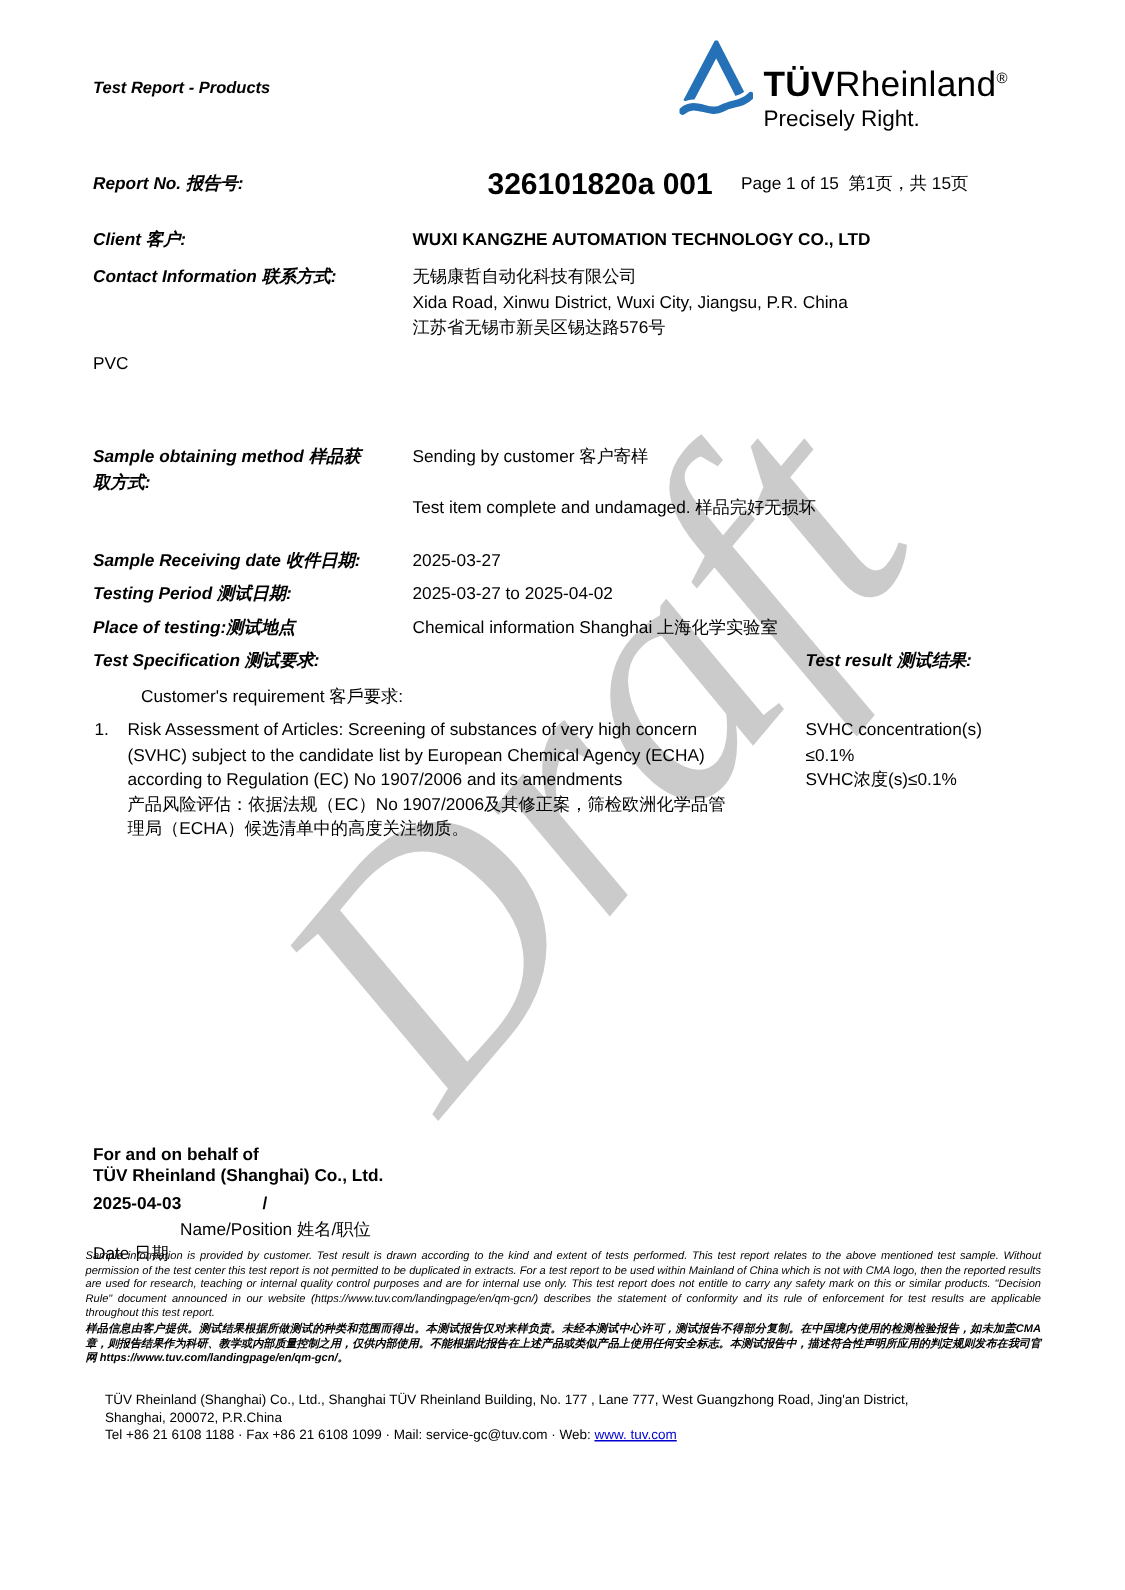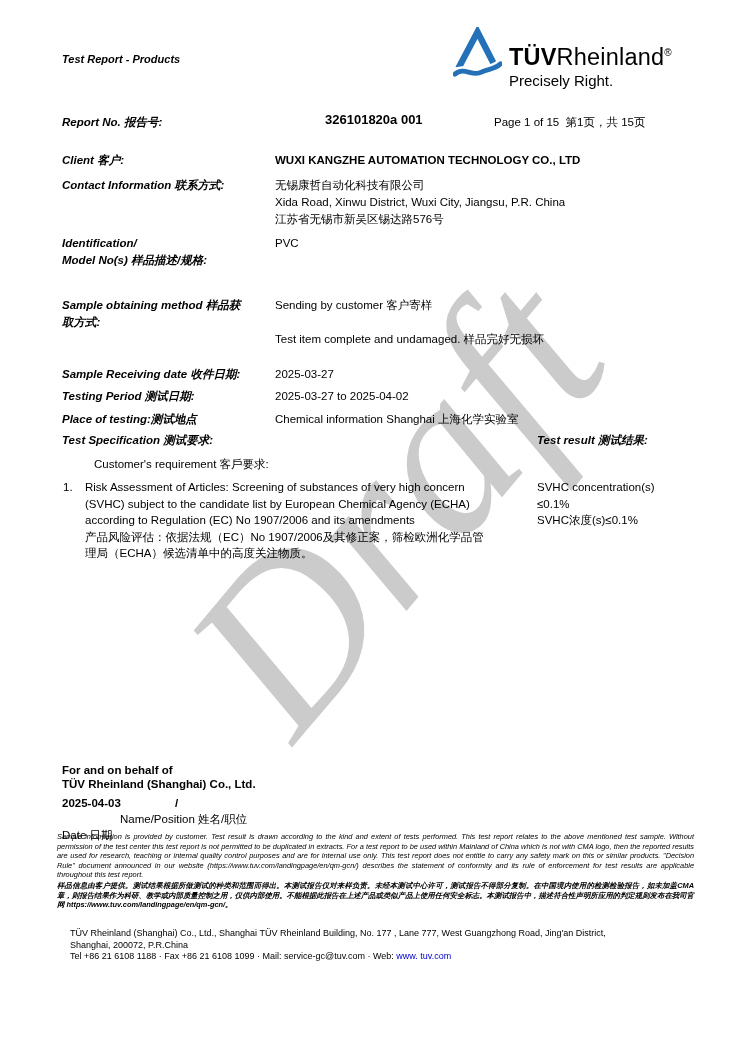--- a/index.html
+++ b/index.html
@@ -20,21 +20,21 @@
   .doc-label{position:absolute;left:62px;top:53px;font-weight:bold;font-style:italic;font-size:11px;}
   .logo{position:absolute;left:453px;top:27px;display:flex;}
   .logo svg{width:49px;height:57px;flex:none;}
   .logo-text{margin-left:7px;padding-top:14px;}
   .brand{font-size:23.5px;line-height:24px;letter-spacing:.2px;white-space:nowrap;}
   .brand .tuv{font-weight:bold;}
   .brand sup{font-size:10px;}
   .tagline{font-size:15px;margin-top:3px;}
   
   .report-label{position:absolute;left:62px;top:115px;font-weight:bold;font-style:italic;}
-  .report-number{position:absolute;left:325px;top:112px;font-weight:bold;font-size:13px;}
+  .report-number{position:absolute;left:325px;top:112px;font-weight:bold;font-size:20px;}
   .report-page{position:absolute;left:494px;top:115px;white-space:pre;}
   
   .frow{position:absolute;left:62px;width:648px;display:flex;}
   .lbl{width:213px;flex:none;font-weight:bold;font-style:italic;line-height:16.5px;}
   .val{flex:1;line-height:17px;}
   .bold{font-weight:bold;}
   
   .spec-label{position:absolute;left:62px;top:433px;font-weight:bold;font-style:italic;}
   .result-label{position:absolute;left:537px;top:433px;font-weight:bold;font-style:italic;}
   .cust-req{position:absolute;left:70px;top:457px;margin-left:24px;}
@@ -45,21 +45,21 @@
   .behalf{position:absolute;left:62px;top:763px;font-weight:bold;line-height:14px;}
   .sig-date{position:absolute;left:62px;top:797px;font-weight:bold;}
   .sig-slash{position:absolute;left:175px;top:797px;font-weight:bold;}
   .sig-date-lbl{position:absolute;left:62px;top:828px;text-align:right;}
   .sig-name-lbl{position:absolute;left:120px;top:812px;}
   
   .fineprint{position:absolute;left:57px;top:832px;width:637px;font-size:7.4px;line-height:9.6px;font-style:italic;text-align:justify;}
   .fineprint .cn{font-weight:bold;margin-top:1px;}
   
   .footer{position:absolute;left:70px;top:928px;width:620px;font-size:9px;line-height:11.5px;}
-  .footer .link{color:#0000d0;cursor:pointer;text-align:center;}
+  .footer .link{color:#0000d0;text-decoration:underline;cursor:pointer;text-align:center;}
 </style>
 </head>
 <body>
 
 <div class="page">
 
   <div class="watermark">Draft</div>
 
   <div class="layer">
     <div class="doc-label">Test Report - Products</div>
@@ -88,24 +88,20 @@
     <div class="frow" style="top:177px">
       <div class="lbl">Contact Information 联系方式:</div>
       <div class="val">
         <div>无锡康哲自动化科技有限公司</div>
         <div>Xida Road, Xinwu District, Wuxi City, Jiangsu, P.R. China</div>
         <div>江苏省无锡市新吴区锡达路576号</div>
       </div>
     </div>
 
     <div class="frow" style="top:235px">
-      <div class="lbl">
-        <div>Identification/</div>
-        <div>Model No(s) 样品描述/规格:</div>
-      </div>
       <div class="val">PVC</div>
     </div>
 
     <div class="frow" style="top:297px">
       <div class="lbl">
         <div>Sample obtaining method 样品获</div>
         <div>取方式:</div>
       </div>
       <div class="val">Sending by customer 客户寄样</div>
     </div>

